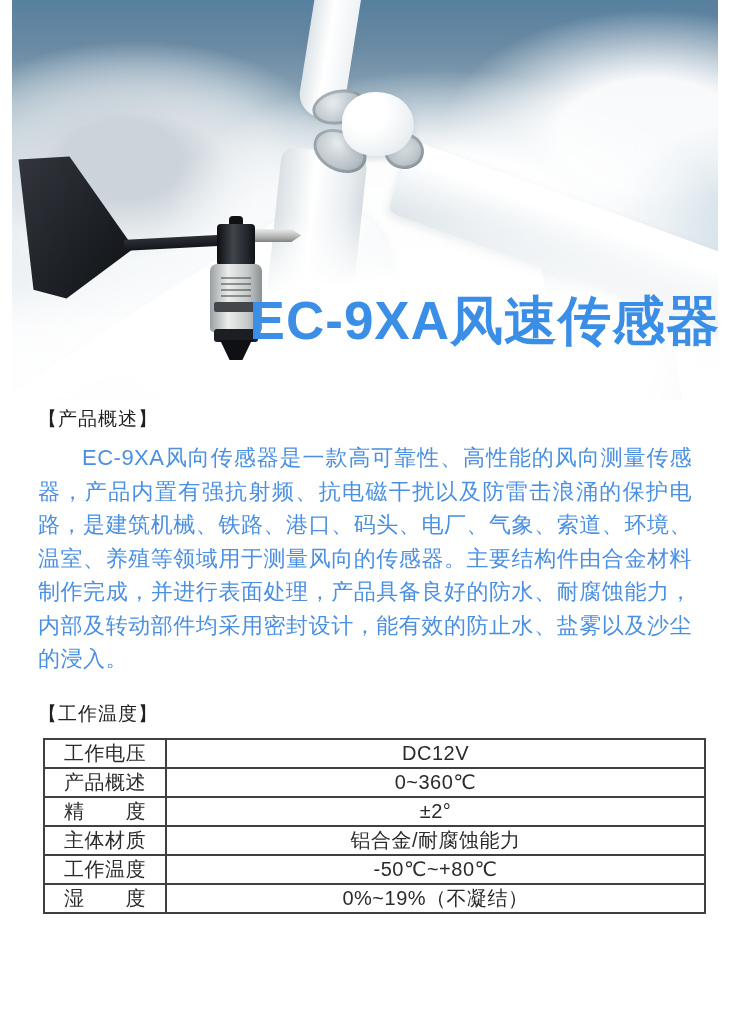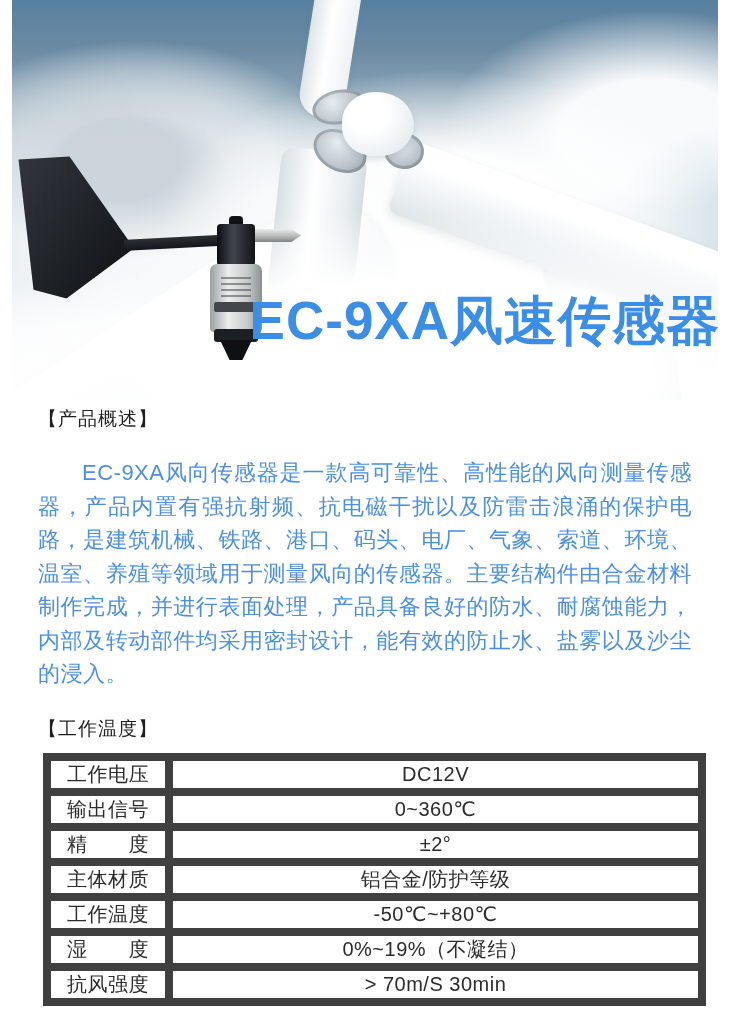--- a/index.html
+++ b/index.html
@@ -88,27 +88,27 @@
     clip-path:polygon(0 0,100% 0,70% 100%,30% 100%); background:#0e1013; }
 
   .hero-title { position:absolute; right:22px; bottom:42px; z-index:9;
     font-size:53px; font-weight:bold; letter-spacing:1px; color:#3b8ee6;
     white-space:nowrap; }
 
   
   .section { padding:0 26px; }
   .sec-heading { font-size:19px; font-weight:400; color:#1f1f1f; letter-spacing:1px; }
   .overview-heading { margin-top:6px; }
-  .overview-text { margin-top:24px; font-size:22px; line-height:33.5px;
+  .overview-text { margin-top:9px; font-size:22px; line-height:33.5px;
     color:#4a8fe2; text-align:justify; text-indent:2em; letter-spacing:.5px; }
   .specs-heading { margin-top:25px; }
 
   table.specs { margin-top:11px; margin-left:5px; width:663px;
     border-collapse:collapse; table-layout:fixed; }
-  table.specs td { border:8px solid #404040; height:26px; text-align:center;
+  table.specs td { border:2px solid #404040; height:26px; text-align:center;
     vertical-align:middle; font-size:20px; color:#2b2b2b; letter-spacing:.5px;
     white-space:pre; }
   td.spec-label-cell { width:122px; }
 </style>
 </head>
 <body>
 
 <div class="page">
 
   <div class="hero">
@@ -157,40 +157,36 @@
   <div class="section">
     <h2 class="sec-heading specs-heading">【工作温度】</h2>
 
     <table class="specs">
       <tbody>
         <tr>
           <td class="spec-label-cell">工作电压</td>
           <td>DC12V</td>
         </tr>
         <tr>
-          <td class="spec-label-cell">输出信号</td>
+          <td class="spec-label-cell">产品概述</td>
           <td>0~360℃</td>
         </tr>
         <tr>
           <td class="spec-label-cell">精　　度</td>
           <td>±2°</td>
         </tr>
         <tr>
           <td class="spec-label-cell">主体材质</td>
-          <td>铝合金/防护等级</td>
+          <td>铝合金/耐腐蚀能力</td>
         </tr>
         <tr>
           <td class="spec-label-cell">工作温度</td>
           <td>-50℃~+80℃</td>
         </tr>
         <tr>
           <td class="spec-label-cell">湿　　度</td>
           <td>0%~19%（不凝结）</td>
         </tr>
-        <tr>
-          <td class="spec-label-cell">抗风强度</td>
-          <td>&gt; 70m/S 30min</td>
-        </tr>
       </tbody>
     </table>
   </div>
 
 </div>
 
 </body></html>

